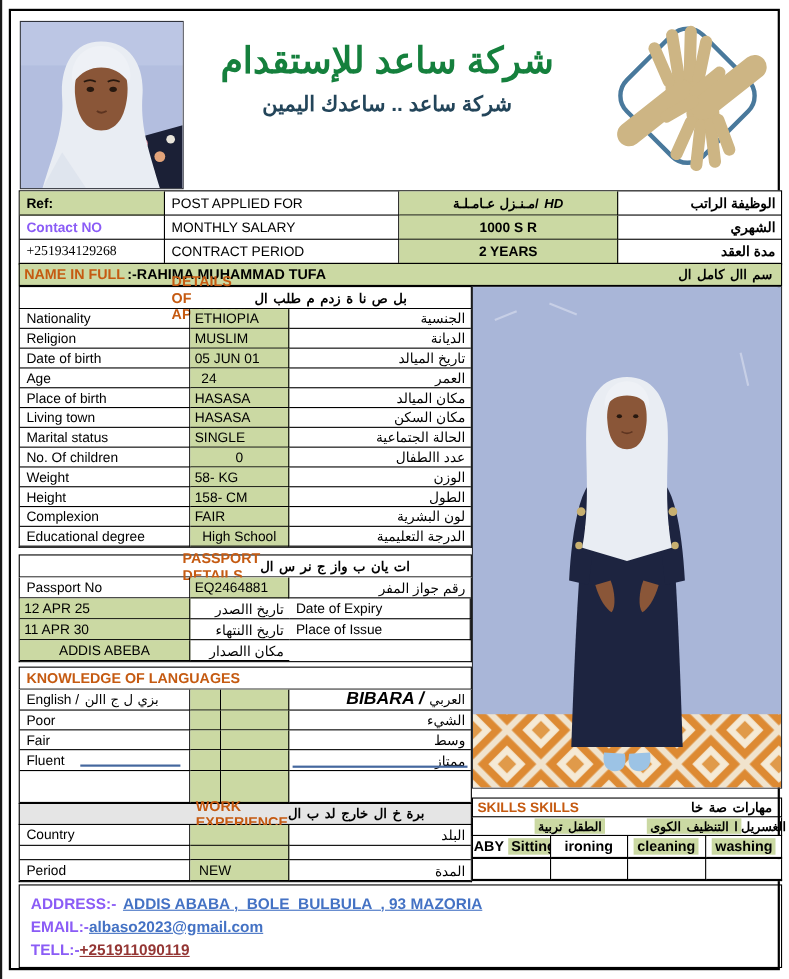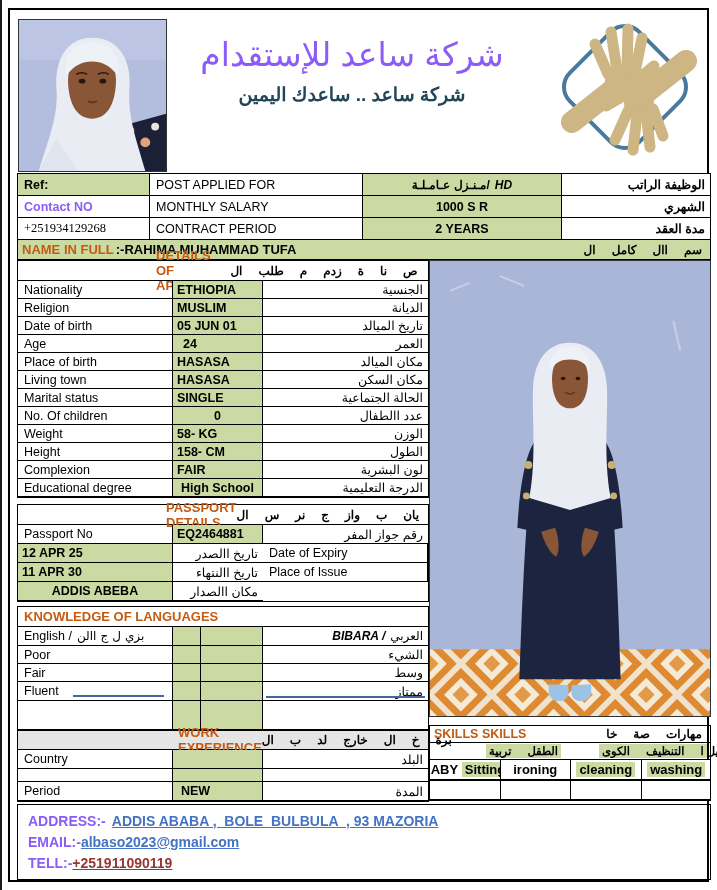--- a/index.html
+++ b/index.html
@@ -4,31 +4,31 @@
 <style>
   *{box-sizing:border-box;margin:0;padding:0}
   html,body{width:717px;height:890px;background:#fff;font-family:"Liberation Sans",sans-serif;color:#000}
   body{position:relative;overflow:hidden}
   .scan-edge{position:absolute;left:0;top:0;bottom:0;width:2px;background:#1a1a1a}
   .sheet{position:absolute;left:8px;top:8px;width:701px;height:874px;border:2px solid #000;background:#fff}
 
   
   .photo1{position:absolute;left:8px;top:9px;width:149px;height:153px;border:1px solid #30333c}
   .brand{position:absolute;left:168px;top:26px;width:348px;text-align:center;direction:rtl}
-  .brand .nm{font-size:33px;font-weight:normal;color:#8b5cf6;line-height:1.15}
+  .brand .nm{font-size:33px;font-weight:bold;color:#15803d;line-height:1.15}
   .brand .tg{font-size:19px;font-weight:bold;color:#23455a;margin-top:9px}
   .logo{position:absolute;left:528px;top:4px;width:170px;height:152px}
 
   
   .grid{display:grid;border:1px solid #000;background:#fff}
   .grid>div{border-right:1px solid #000;border-bottom:1px solid #000;display:flex;align-items:center;font-size:12.5px;overflow:hidden;white-space:nowrap}
   .grid>div.lastc{border-right:none}
   .green{background:#cbd9a3}
   .lbl{padding-left:6px}
-  .val{font-weight:bold;padding-left:4px}
+  .val{font-weight:normal;padding-left:4px}
   .c{justify-content:center;padding-left:0}
   .ar{direction:rtl;justify-content:flex-start;padding-right:5px;font-size:12px}
   .pre{white-space:pre}
 
   .t1{position:absolute;left:7px;top:163px;width:694px;grid-template-columns:132px 213px 199px 148px;grid-auto-rows:22px}
   .darkred{color:#8b5cf6;font-weight:bold}
   .serif{font-family:"Liberation Serif",serif;font-size:13.5px}
 
   .nrow{position:absolute;left:7px;top:229px;width:694px;height:21px;background:#cbd9a3;border:1px solid #000;display:flex;align-items:center;font-size:13px}
   .orange{color:#c55a11;font-weight:bold}
@@ -58,21 +58,21 @@
   .hl{background:#cbd9a3;padding:0 3px}
   .sk-en{grid-template-columns:70.5px 70.5px 70.5px 69.5px;grid-auto-rows:20px;border-top:none}
   .sk-en>div{justify-content:center;font-weight:bold;font-size:13px}
   .sk-empty{grid-template-columns:70.5px 70.5px 70.5px 69.5px;grid-auto-rows:19px;border-top:none}
 
   .contact{position:absolute;left:7px;top:794px;width:694px;height:76px;border:1px solid #000;padding:5px 0 0 10px;font-size:14px}
   .contact .ln{height:21px;display:flex;align-items:center}
   .blue{color:#4472c4;font-weight:bold;text-decoration:underline}
   .redlink{color:#943634;font-weight:bold;text-decoration:underline}
 
-  [data-bind-tokens]{display:inline-flex;direction:ltr;gap:16px;align-items:center}
+  [data-bind-tokens]{display:inline-flex;direction:ltr;gap:5px;align-items:center}
   .tok-sm[data-bind-tokens]{gap:4px}
   .sk-ar .chip1{margin-left:56px}
   .sk-ar .chip2{margin-left:38px}
   .sk-ar .plainw{margin-left:auto;margin-right:8px}
   .itbold{font-weight:bold;font-style:italic}
 </style>
 </head>
 <body>
 
 <div class="scan-edge"></div>
@@ -256,21 +256,21 @@
         <span class="tok-sm" style="margin-left:5px;font-size:12px" data-bind-tokens="languages.english_ar_tokens">
             <span>االن</span>
             <span>ج</span>
             <span>ل</span>
             <span>بزي</span>
           </span>
       </div>
       <div class="green"></div>
       <div class="green"></div>
       <div class="lastc" style="justify-content:flex-end;padding-right:5px">
-        <span class="itbold" style="font-size:12px" data-bind="languages.arabic_latin">BIBARA /</span>
+        <span class="itbold" style="font-size:16px" data-bind="languages.arabic_latin">BIBARA /</span>
         <span style="margin-left:5px;font-size:12px" data-bind="languages.arabic_ar">العربي</span>
       </div>
 
       <div class="lbl" style="height:18px" data-bind="languages.levels.0.label">Poor</div>
       <div class="green"></div>
         <div class="green"></div>
       <div class="ar lastc" data-bind="languages.levels.0.ar">الشيء</div>
 
       <div class="lbl" style="height:18px" data-bind="languages.levels.1.label">Fair</div>
       <div class="green"></div>

